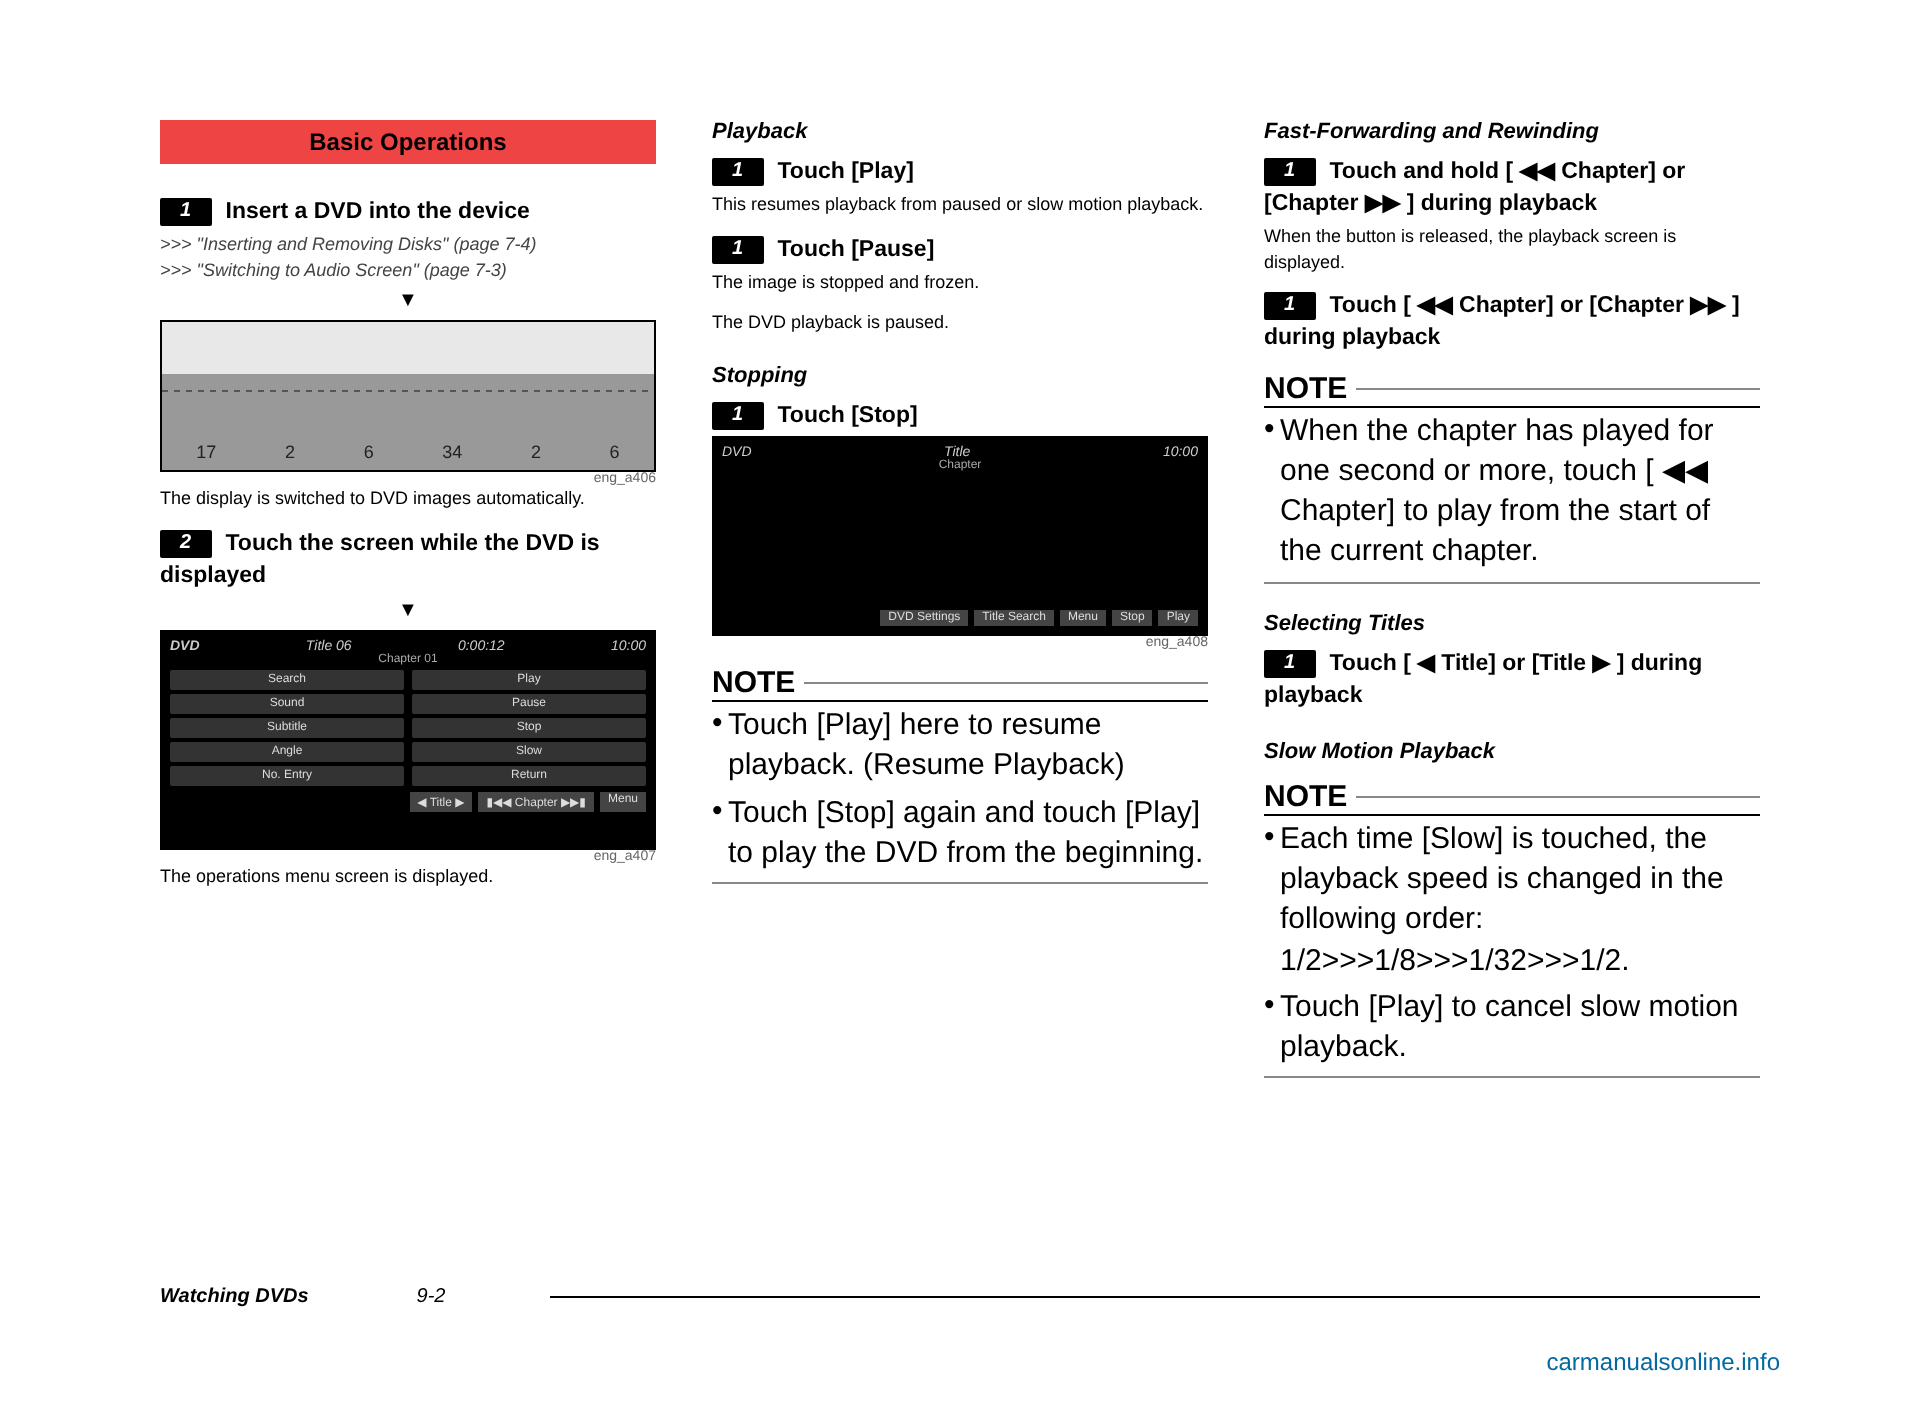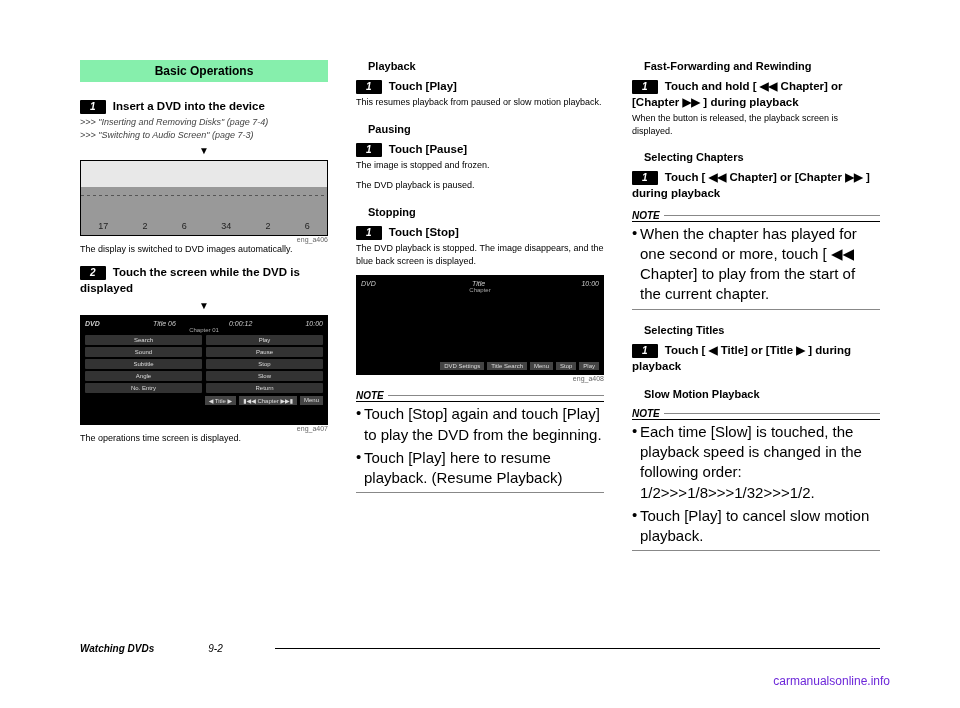--- a/index.html
+++ b/index.html
@@ -13,21 +13,21 @@
   }
   .page {
     padding: 60px 80px 30px 80px;
     display: flex;
     gap: 28px;
   }
   .col {
     width: 250px;
   }
   .section-header {
-    background: #86efac;
+    background: #ef4444;
     text-align: center;
     font-weight: bold;
     font-size: 12px;
     padding: 4px 0;
     margin-bottom: 16px;
   }
   .step-line {
     font-weight: bold;
     font-size: 11.5px;
     line-height: 1.4;
@@ -109,27 +109,27 @@
     font-size:7px;
     padding:4px;
     position:relative;
   }
   .fig-a408 .topbar{ display:flex; justify-content:space-between; font-style:italic; color:#ccc;}
   .fig-a408 .sub{text-align:center; font-size:6px; color:#aaa;}
   .fig-a408 .bottom{position:absolute; bottom:4px; right:4px; display:flex; gap:3px;}
   .fig-a408 .bbtn{background:#444; padding:1px 4px; font-size:6px;}
   .subhead {
     font-weight: bold;
+    font-style: italic;
     font-size: 11px;
-    margin: 14px 0 6px 12px;
+    margin: 14px 0 6px 0;
   }
   .note-hdr {
     font-weight: bold;
-    font-style: italic;
-    font-size: 10px;
+    font-size: 15px;
     margin: 8px 0 2px 0;
     border-bottom: 0.5px solid #000;
     display:flex;
     align-items:center;
   }
   .note-hdr::after{
     content:"";
     flex:1;
     border-bottom:0.5px solid #888;
     margin-left:4px;
@@ -161,21 +161,21 @@
     gap:46px;
   }
   .footer .label{ font-weight:bold; margin-right:8px;}
   .footer .pg{ font-weight:normal; margin-right:6px;}
   .footer .line{ flex:1; border-top:1px solid #000;}
   .watermark{
     position:absolute;
     bottom: 20px;
     right: 70px;
     font-size: 12px;
-    color: #6d28d9;
+    color: #0369a1;
     font-family: Arial;
   }
   .tri { font-family: Arial; }
 </style>
 </head>
 <body>
 
 <div class="page">
 
   <div class="col">
@@ -236,45 +236,43 @@
           <div class="mbtn">No. Entry</div>
           <div class="mbtn">Return</div>
         </div>
       <div class="bottom">
         <div class="bbtn">◀ Title ▶</div>
         <div class="bbtn">▮◀◀ Chapter ▶▶▮</div>
         <div class="bbtn">Menu</div>
       </div>
     </div>
     <div class="caption-small">eng_a407</div>
-    <div class="caption">The operations time screen is displayed.</div>
+    <div class="caption">The operations menu screen is displayed.</div>
   </div>
 
   <div class="col">
     <div class="subhead" style="margin-top:0">Playback</div>
     <div class="step-line">
       <span class="step-badge">1</span>
       <span>Touch [Play]</span>
     </div>
     <div class="caption">This resumes playback from paused or slow motion playback.</div>
 
-    <div class="subhead">Pausing</div>
     <div class="step-line">
       <span class="step-badge">1</span>
       <span>Touch [Pause]</span>
     </div>
     <div class="caption">The image is stopped and frozen.</div>
     <div class="caption" style="margin-bottom:0">The DVD playback is paused.</div>
 
     <div class="subhead">Stopping</div>
     <div class="step-line">
       <span class="step-badge">1</span>
       <span>Touch [Stop]</span>
     </div>
-    <div class="caption">The DVD playback is stopped. The image disappears, and the blue back screen is displayed.</div>
 
     <div class="figure fig-a408">
       <div class="topbar">
         <span>DVD</span>
         <span>Title</span>
         <span>10:00</span>
       </div>
       <div class="sub">Chapter</div>
       <div class="bottom">
         <div class="bbtn">DVD Settings</div>
@@ -284,36 +282,35 @@
         <div class="bbtn">Play</div>
       </div>
     </div>
     <div class="caption-small">eng_a408</div>
 
     <div class="note-hdr">
         <span>NOTE</span>
       </div>
     <div class="note">
       <ul>
+        <li>Touch [Play] here to resume playback. (Resume Playback)</li>
         <li>Touch [Stop] again and touch [Play] to play the DVD from the beginning.</li>
-        <li>Touch [Play] here to resume playback. (Resume Playback)</li>
       </ul>
     </div>
     <div class="note-end"></div>
   </div>
 
   <div class="col">
     <div class="subhead" style="margin-top:0">Fast-Forwarding and Rewinding</div>
     <div class="step-line">
       <span class="step-badge">1</span>
       <span>Touch and hold [ ◀◀ Chapter] or [Chapter ▶▶ ] during playback</span>
     </div>
     <div class="caption">When the button is released, the playback screen is displayed.</div>
 
-    <div class="subhead">Selecting Chapters</div>
     <div class="step-line">
       <span class="step-badge">1</span>
       <span>Touch [ ◀◀ Chapter] or [Chapter ▶▶ ] during playback</span>
     </div>
     <div class="note-hdr">
         <span>NOTE</span>
       </div>
     <div class="note">
       <ul>
           <li>When the chapter has played for one second or more, touch [ ◀◀ Chapter] to play from the start of the current chapter.</li>

